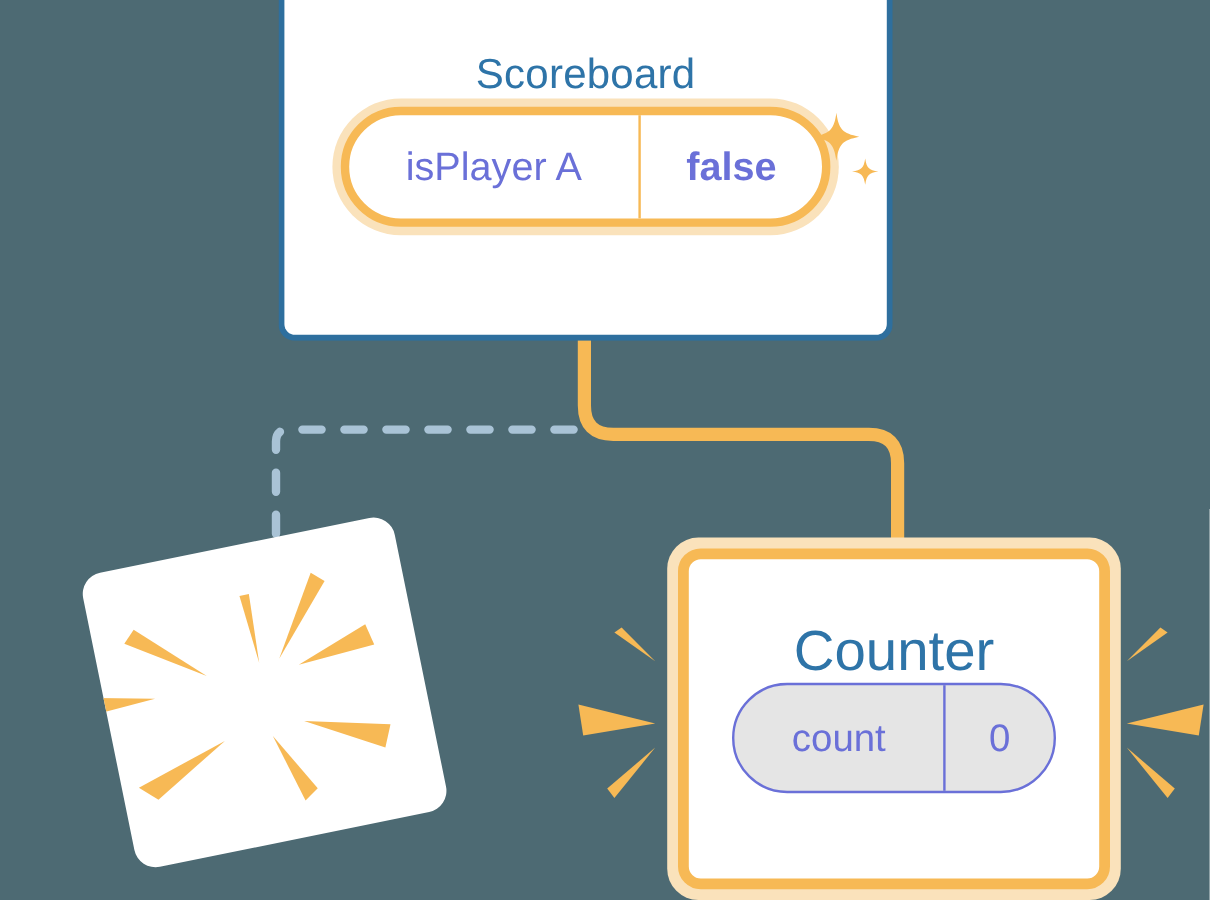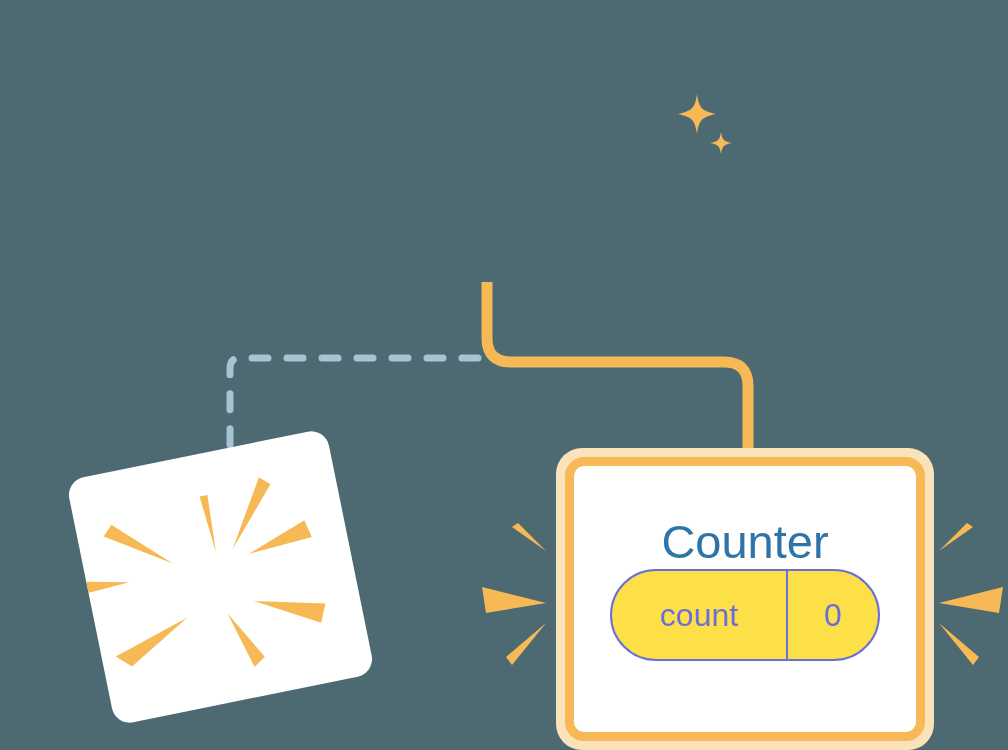--- a/index.html
+++ b/index.html
@@ -128,21 +128,21 @@
     font-weight: bold;
   }
 
   
   .pill-plain {
     display: flex;
     align-items: stretch;
     border: 2px solid #6a70d8;
     border-radius: 999px;
     box-sizing: border-box;
-    background: #fde047;
+    background: #e5e5e5;
   }
   .pill-plain .pill-key,
   .pill-plain .pill-val {
     display: flex;
     align-items: center;
     justify-content: center;
     color: #6a70d8;
     font-size: 32px;
     box-sizing: border-box;
     height: 88px;
@@ -198,20 +198,32 @@
 
 <div id="stage">
 
   <svg id="connectors" viewBox="0 0 1008 750" width="1008" height="750">
 
     <path d="M 478 358 L 240 358 Q 230 358 230 368 L 230 500" fill="none" stroke="#a9c3d6" stroke-width="7" stroke-linecap="round" stroke-dasharray="16 19"></path>
 
     <path d="M 487 282 L 487 338 Q 487 362 511 362 L 724 362 Q 748 362 748 386 L 748 470" fill="none" stroke="#f7b955" stroke-width="11" stroke-linecap="butt"></path>
   </svg>
 
+  <div class="card" id="scoreboard-card">
+    <div class="card-title">Scoreboard</div>
+
+    <div class="pill-wrap">
+      <div class="pill-hl">
+        <div class="pill-inner">
+          <div class="pill-key">isPlayer A</div>
+          <div class="pill-val">false</div>
+        </div>
+      </div>
+    </div>
+  </div>
 
   <svg id="sparkles" viewBox="0 0 64 72" width="64" height="72">
     <path d="M 25 2 C 27 16 30 19 44 22 C 30 25 27 28 25 42 C 23 28 20 25 6 22 C 20 19 23 16 25 2 Z" fill="#f7b955"></path>
     <path d="M 49 40 C 50.3 48 52 49.7 60 51 C 52 52.3 50.3 54 49 62 C 47.7 54 46 52.3 38 51 C 46 49.7 47.7 48 49 40 Z" fill="#f7b955"></path>
   </svg>
 
   <div id="burst-card">
     <svg class="burst-svg" viewBox="0 0 265 250" width="265" height="250">
       <g fill="#f7b955">
 

